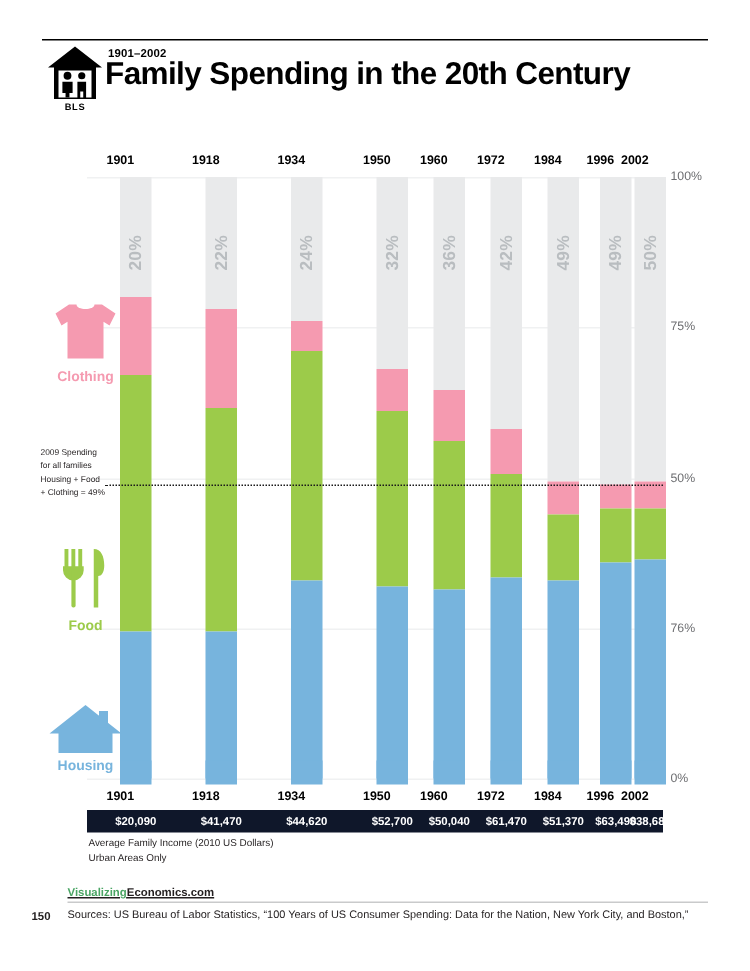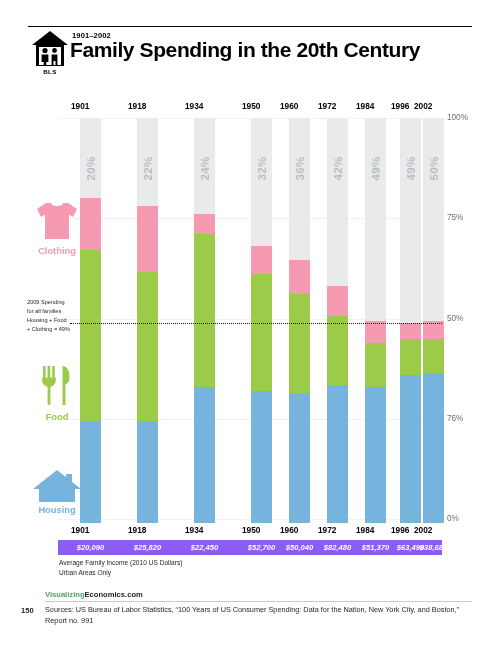--- a/index.html
+++ b/index.html
@@ -72,38 +72,37 @@
   #housing-label  { color: #77b4dd; }
 
   #annot {
     position: absolute; left: 27px; top: 298px; width: 66px;
     font-size: 5.6px; line-height: 1.62; color: #231f20; text-align: left;
   }
 
   
   #income-bar {
     position: absolute; left: 58px; top: 540px; width: 384px; height: 15px;
-    background: #8b5cf6;
-    font-style: italic;
+    background: #0f172a;
   }
   .income-val {
     position: absolute; top: 0; height: 15px; line-height: 15px;
     font-size: 7.6px; font-weight: bold; color: #ffffff;
     text-align: center; white-space: nowrap;
   }
   #income-caption {
     position: absolute; left: 59px; top: 558px; width: 420px;
     font-size: 6.6px; line-height: 1.55; color: #231f20;
   }
 
   
   #foot-rule { position: absolute; left: 45px; top: 601px; width: 427px; height: .6px; background: #c9cacb; }
   #brand {
     position: absolute; left: 45px; top: 590px;
-    font-size: 7.6px; font-weight: bold; white-space: nowrap;
+    font-size: 7.6px; font-weight: bold; white-space: nowrap; text-decoration: underline;
   }
   #brand .b1 { color: #4aa564; }
   #brand .b2 { color: #231f20; }
   #page-num {
     position: absolute; left: 21px; top: 606px;
     font-size: 7.6px; font-weight: bold; color: #231f20;
   }
   #sources {
     position: absolute; left: 45px; top: 605px; width: 430px;
     font-size: 7.3px; line-height: 1.5; color: #231f20;
@@ -261,37 +260,36 @@
 
   <div id="annot">
     <div>2009 Spending</div>
     <div>for all families</div>
     <div>Housing + Food</div>
     <div>+ Clothing = 49%</div>
   </div>
 
   <div id="income-bar">
       <div class="income-val" style="left: 5px; width: 55px;">$20,090</div>
-      <div class="income-val" style="left: 62px; width: 55px;">$25,820</div>
-      <div class="income-val" style="left: 119px; width: 55px;">$22,450</div>
+      <div class="income-val" style="left: 62px; width: 55px;">$41,470</div>
+      <div class="income-val" style="left: 119px; width: 55px;">$44,620</div>
       <div class="income-val" style="left: 176px; width: 55px;">$52,700</div>
       <div class="income-val" style="left: 214px; width: 55px;">$50,040</div>
-      <div class="income-val" style="left: 252px; width: 55px;">$82,480</div>
+      <div class="income-val" style="left: 252px; width: 55px;">$61,470</div>
       <div class="income-val" style="left: 290px; width: 55px;">$51,370</div>
       <div class="income-val" style="left: 325px; width: 55px;">$63,490</div>
       <div class="income-val" style="left: 348px; width: 55px;">$38,680</div>
     </div>
   <div id="income-caption">
     <div>Average Family Income (2010 US Dollars)</div>
     <div>Urban Areas Only</div>
   </div>
 
   <div id="brand">
     <span class="b1">Visualizing</span><span class="b2">Economics.com</span>
   </div>
   <div id="foot-rule"></div>
   <div id="page-num">150</div>
   <div id="sources">
     <div>Sources: US Bureau of Labor Statistics, “100 Years of US Consumer Spending: Data for the Nation, New York City, and Boston,”</div>
-    <div>Report no. 991</div>
   </div>
 
 </div>
 
 </body></html>

